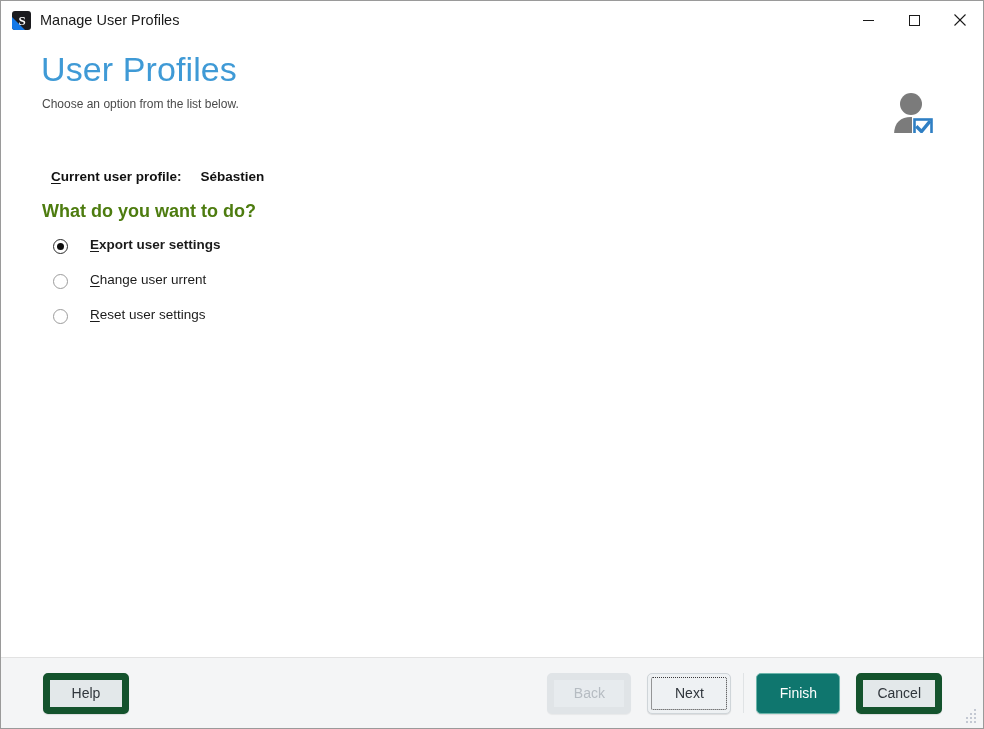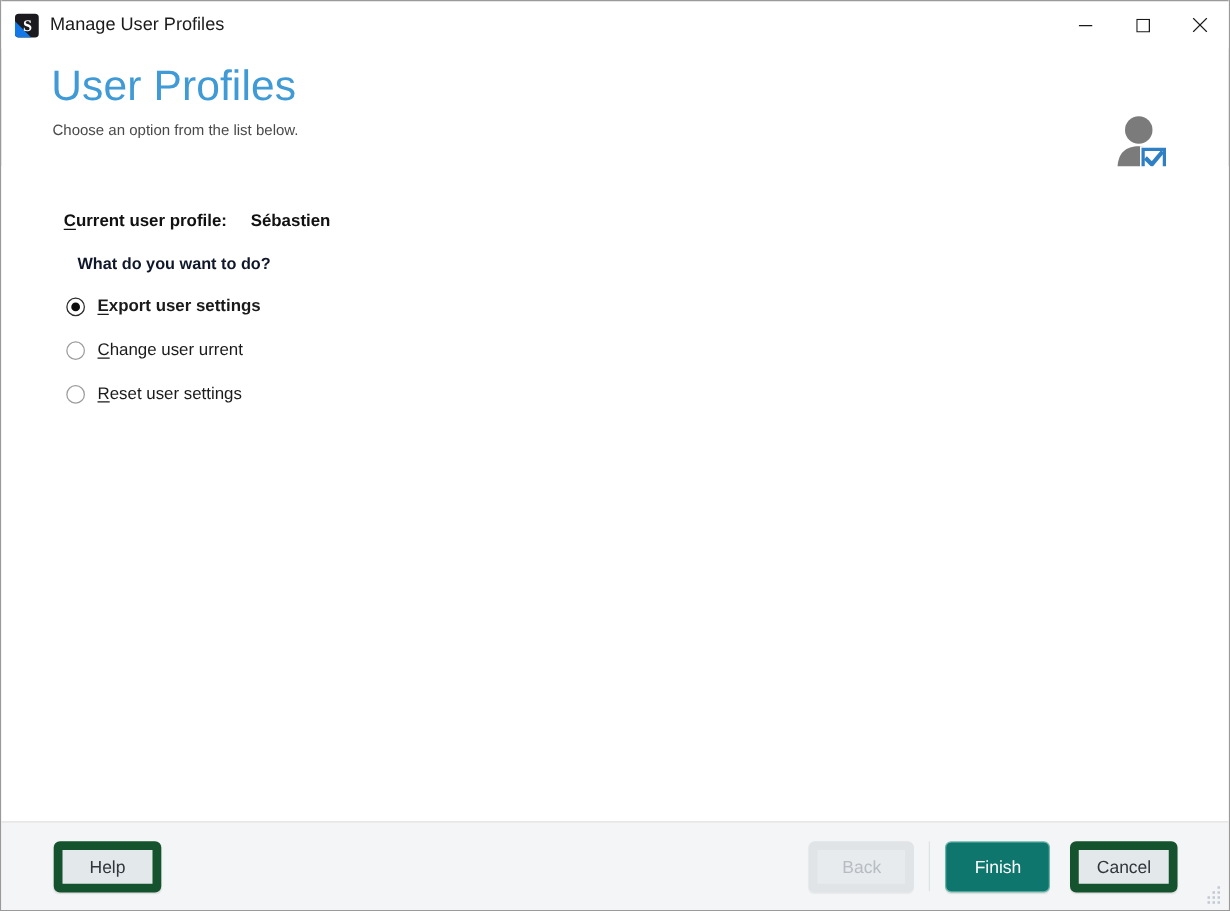--- a/index.html
+++ b/index.html
@@ -139,38 +139,37 @@
     gap: 19px;
     align-items: baseline;
   }
   .current-profile .label { font-weight: 700; color:#111; }
   .current-profile .value { font-weight: 700; color: #111111; }
   .acc { text-decoration: underline; text-underline-offset: 2px; }
 
   .question {
     padding-left: 41px;
     margin-top: 15px;
-    font-size: 13px;
+    font-size: 18px;
     font-weight: 700;
-    color: #0f172a;
+    color: #4d7c0f;
     line-height: 18px;
-    margin-left: 20px;
   }
 
   .radio-group {
     margin-top: 16px;
     padding-left: 52px;
     display: flex;
     flex-direction: column;
     gap: 17px;
   }
   .radio-row {
     display: flex;
-    align-items: center;
-    gap: 10px;
+    align-items: flex-end;
+    gap: 22px;
     line-height: 18px;
   }
   .radio-mark {
     width: 15px;
     height: 15px;
     border-radius: 50%;
     border: 1px solid #9c9c9c;
     background: #ffffff;
     box-sizing: border-box;
     position: relative;
@@ -352,20 +351,21 @@
       </label>
 
     </div>
   </div>
 
   <div class="footer">
     <button class="btn help">Help</button>
 
     <div class="right-group">
       <button class="btn disabled">Back</button>
+      <button class="btn focused">Next</button>
       <span class="btn-sep"></span>
       <button class="btn primary">Finish</button>
       <button class="btn">Cancel</button>
     </div>
 
     <span class="grip">
       <i style="left:10px;top:0px;"></i>
       <i style="left:10px;top:4px;"></i>
         <i style="left:6px;top:4px;"></i>
       <i style="left:10px;top:8px;"></i>

